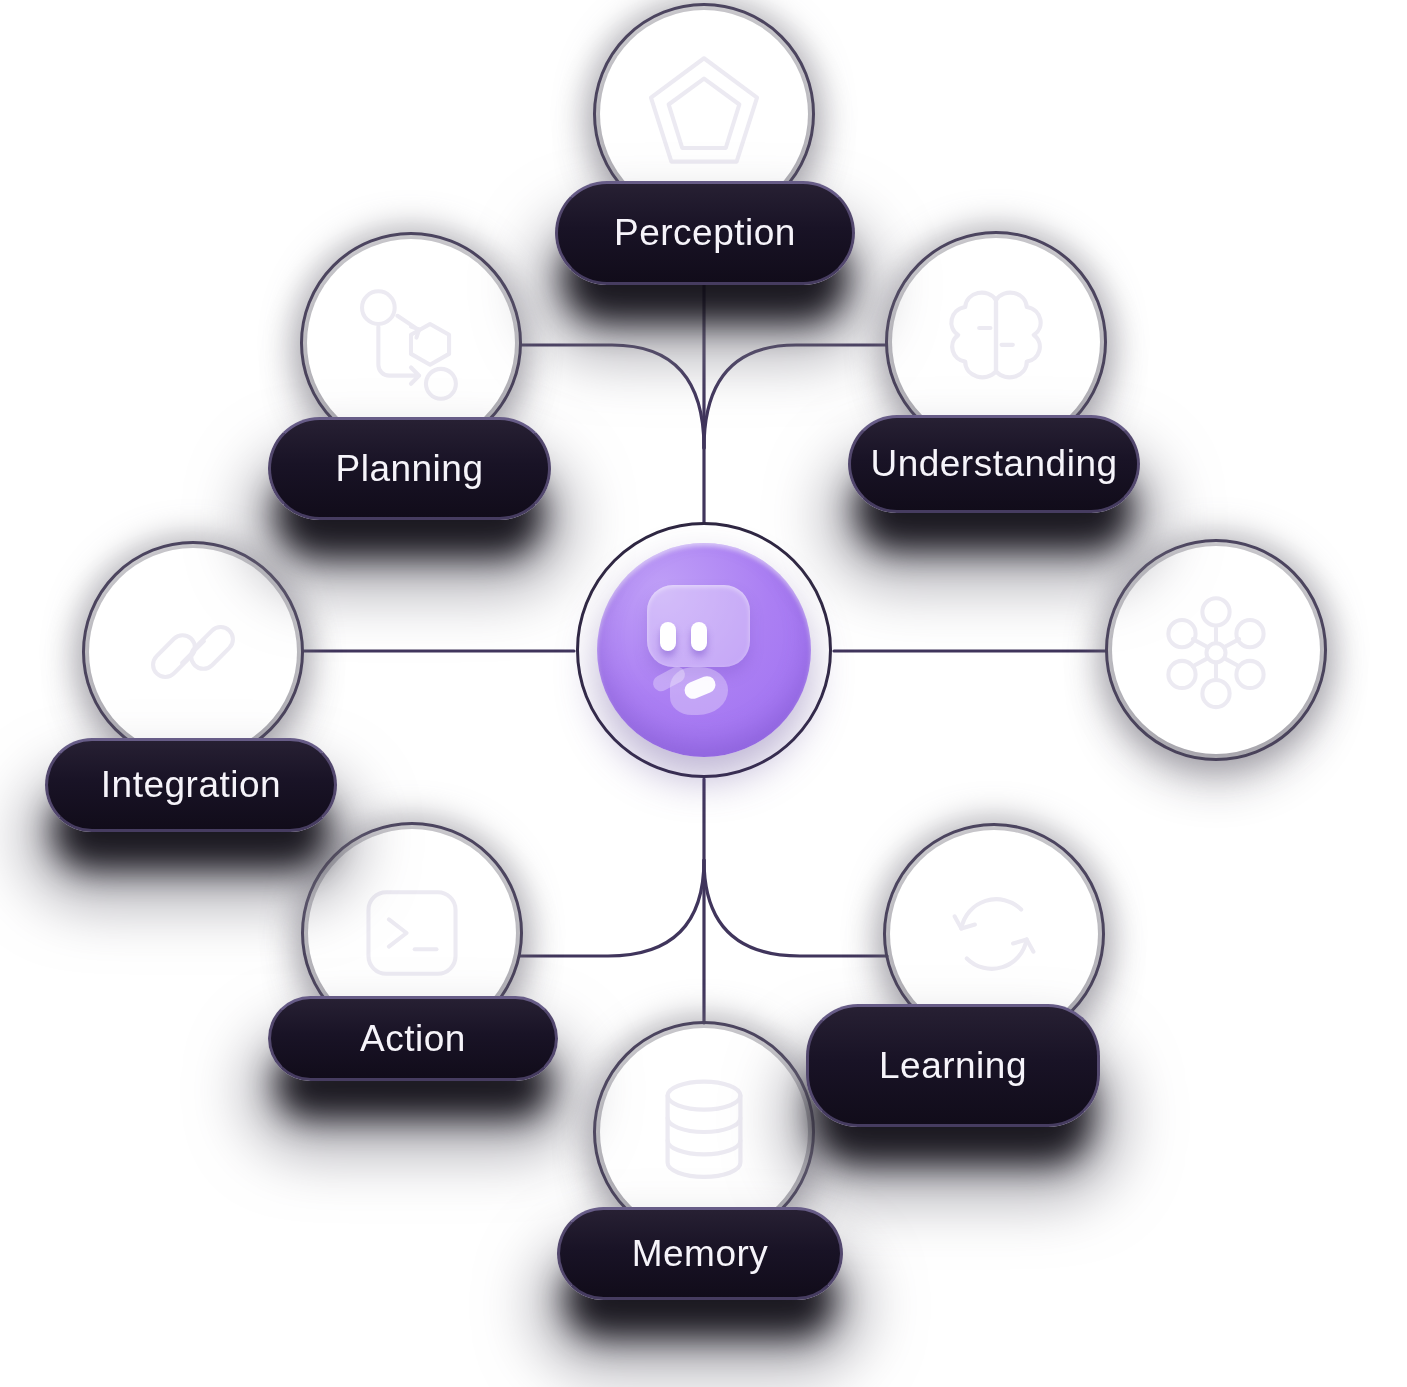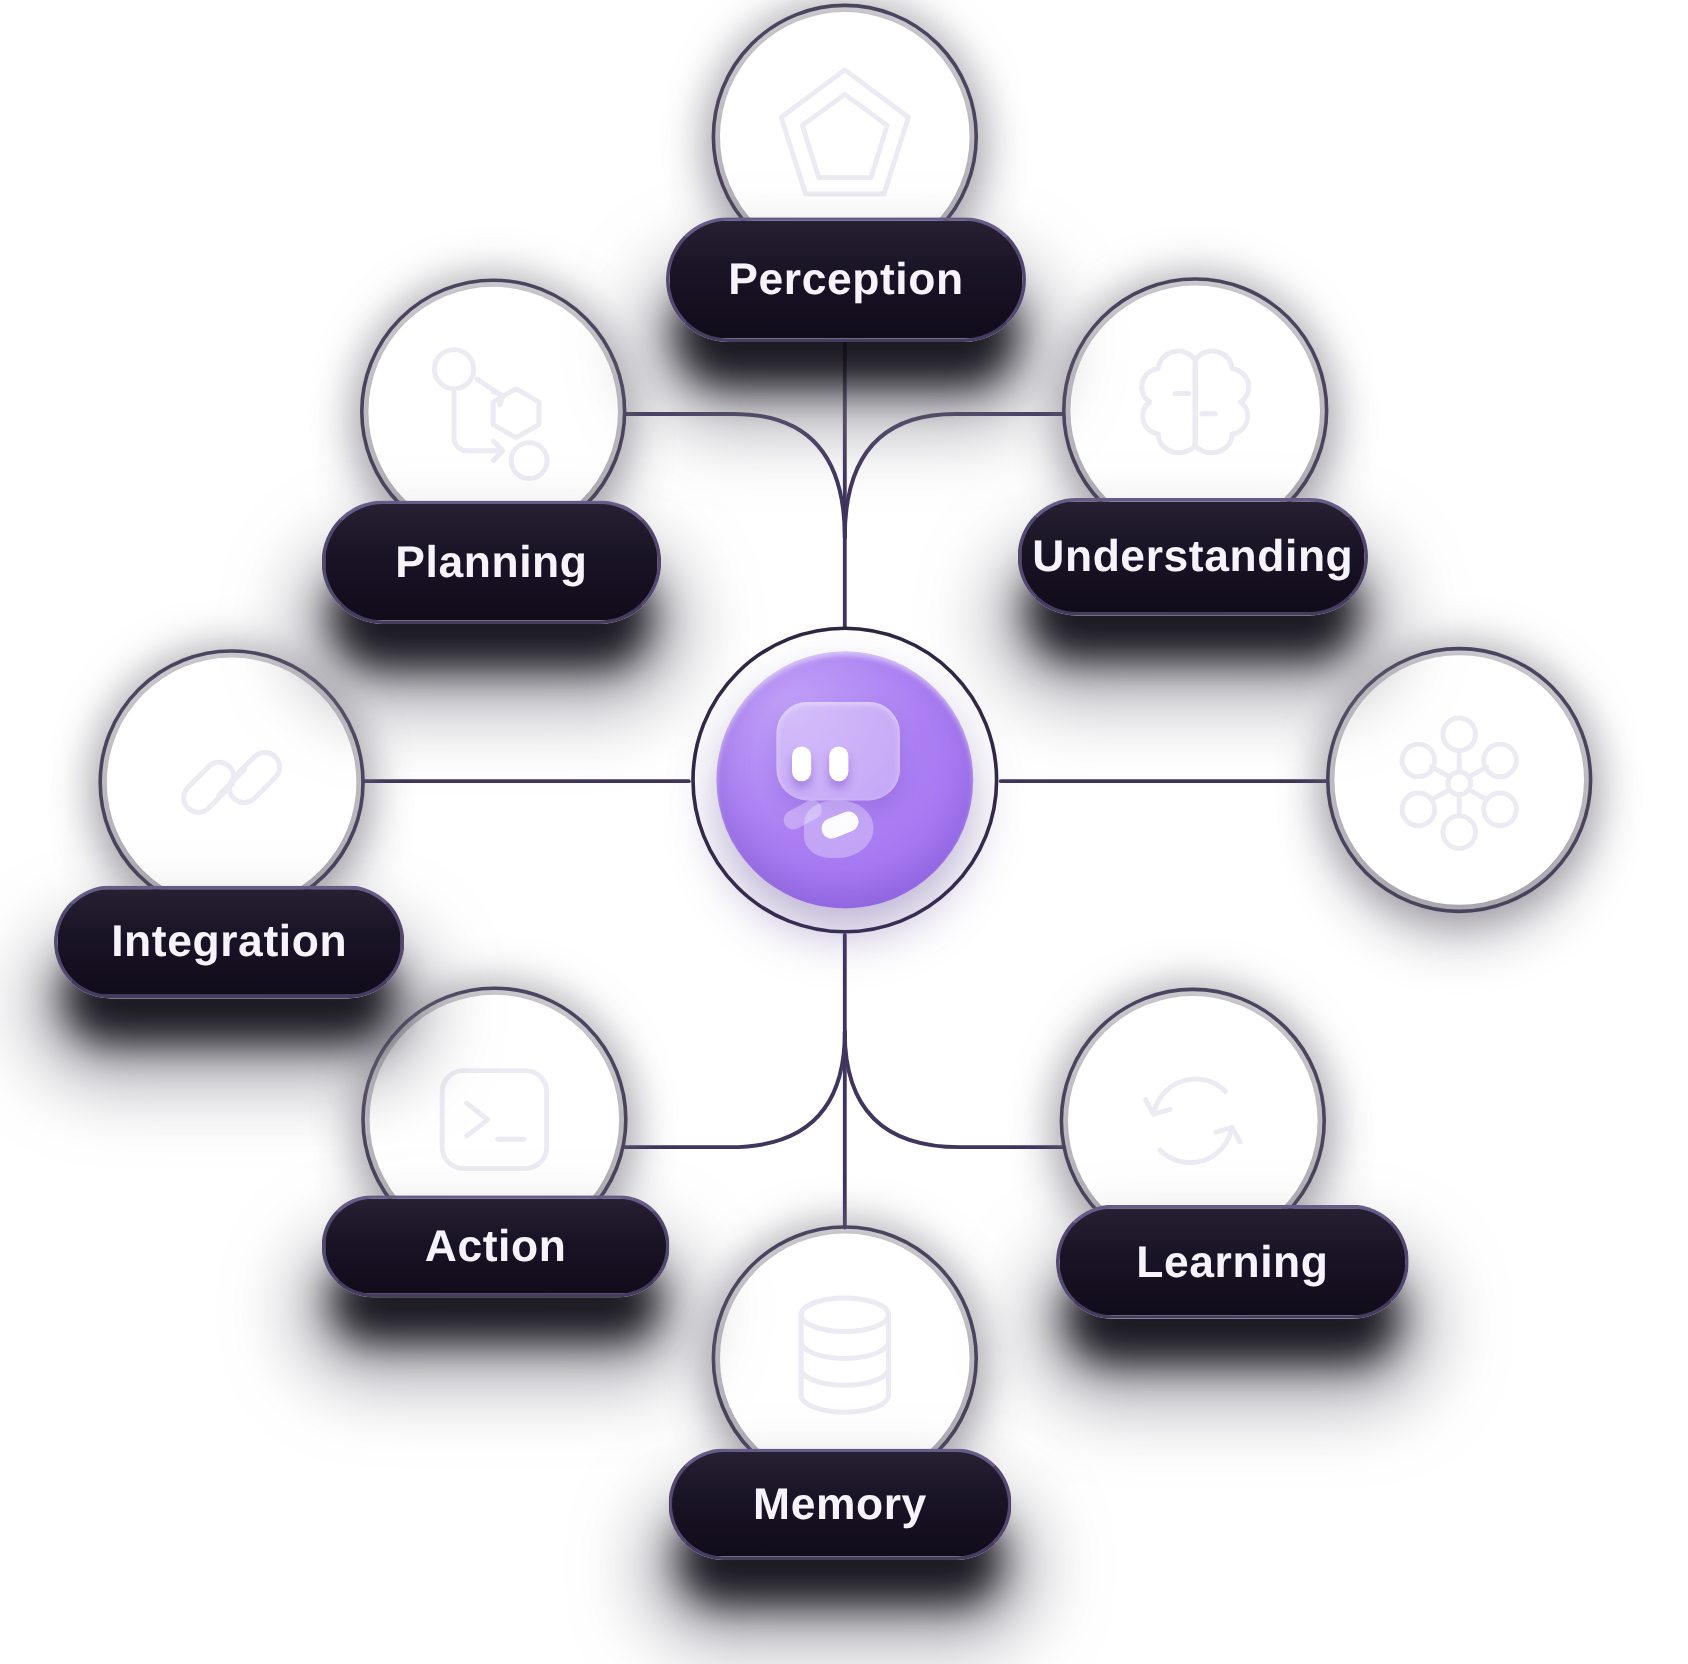--- a/index.html
+++ b/index.html
@@ -23,21 +23,21 @@
   .disc svg{stroke:#eceaf2;fill:none;stroke-width:3;stroke-linecap:round;stroke-linejoin:round;}
   
   .pill{
     position:absolute;z-index:3;border-radius:52px;box-sizing:border-box;
     background:linear-gradient(180deg,#272033 0%,#191326 45%,#110c1a 100%);
     border:3px solid #53486e;border-top-color:#675c87;border-bottom-color:#463c60;
     display:flex;align-items:center;justify-content:center;
     box-shadow:0 46px 32px -8px rgba(7,4,12,0.88), 0 52px 55px 24px rgba(128,126,136,0.55);
   }
   .pill span{
-    color:#f6f4fa;font-size:37px;font-weight:700;letter-spacing:0.5px;white-space:nowrap;
+    color:#f6f4fa;font-size:37px;font-weight:400;letter-spacing:0.5px;white-space:nowrap;
   }
   
   .center-ring{
     position:absolute;left:576px;top:522px;width:256px;height:256px;border-radius:50%;
     border:3.5px solid #2f2742;box-sizing:border-box;z-index:2;
   }
   .hub{
     position:absolute;left:597px;top:543px;width:214px;height:214px;border-radius:50%;z-index:2;
     background:radial-gradient(circle at 30% 22%, #bf9ff7 0%, #ab7ff3 48%, #9d6ef1 100%);
     box-shadow:0 22px 42px rgba(96,72,150,0.40), inset 0 -14px 26px rgba(93,58,170,0.28),
@@ -74,21 +74,21 @@
   .ring.action{left:301px;top:822px;}        .disc.action{left:308px;top:829px;}
   .ring.learning{left:883px;top:823px;}      .disc.learning{left:890px;top:830px;}
   .ring.memory{left:593px;top:1021px;}       .disc.memory{left:600px;top:1028px;}
 
   .pill.perception{left:555px;top:181px;width:300px;height:104px;}
   .pill.planning{left:268px;top:417px;width:283px;height:103px;}
   .pill.understanding{left:848px;top:415px;width:292px;height:98px;}
   .pill.integration{left:45px;top:722px;width:292px;height:94px;margin-top:16px;}
   .pill.collaboration{left:1068px;top:720px;width:295px;height:97px;}
   .pill.action{left:268px;top:996px;width:290px;height:85px;}
-  .pill.learning{left:880px;top:1004px;width:294px;height:95px;}
+  .pill.learning{left:806px;top:1004px;width:294px;height:123px;}
   .pill.memory{left:557px;top:1207px;width:286px;height:93px;}
 </style>
 </head>
 <body>
 
 <div class="canvas">
 
   <svg class="lines" width="1407" height="1387" viewBox="0 0 1407 1387">
     <path d="M704 284 L704 523"></path>
     <path d="M521 345 H612 Q704 345 704 448"></path>

